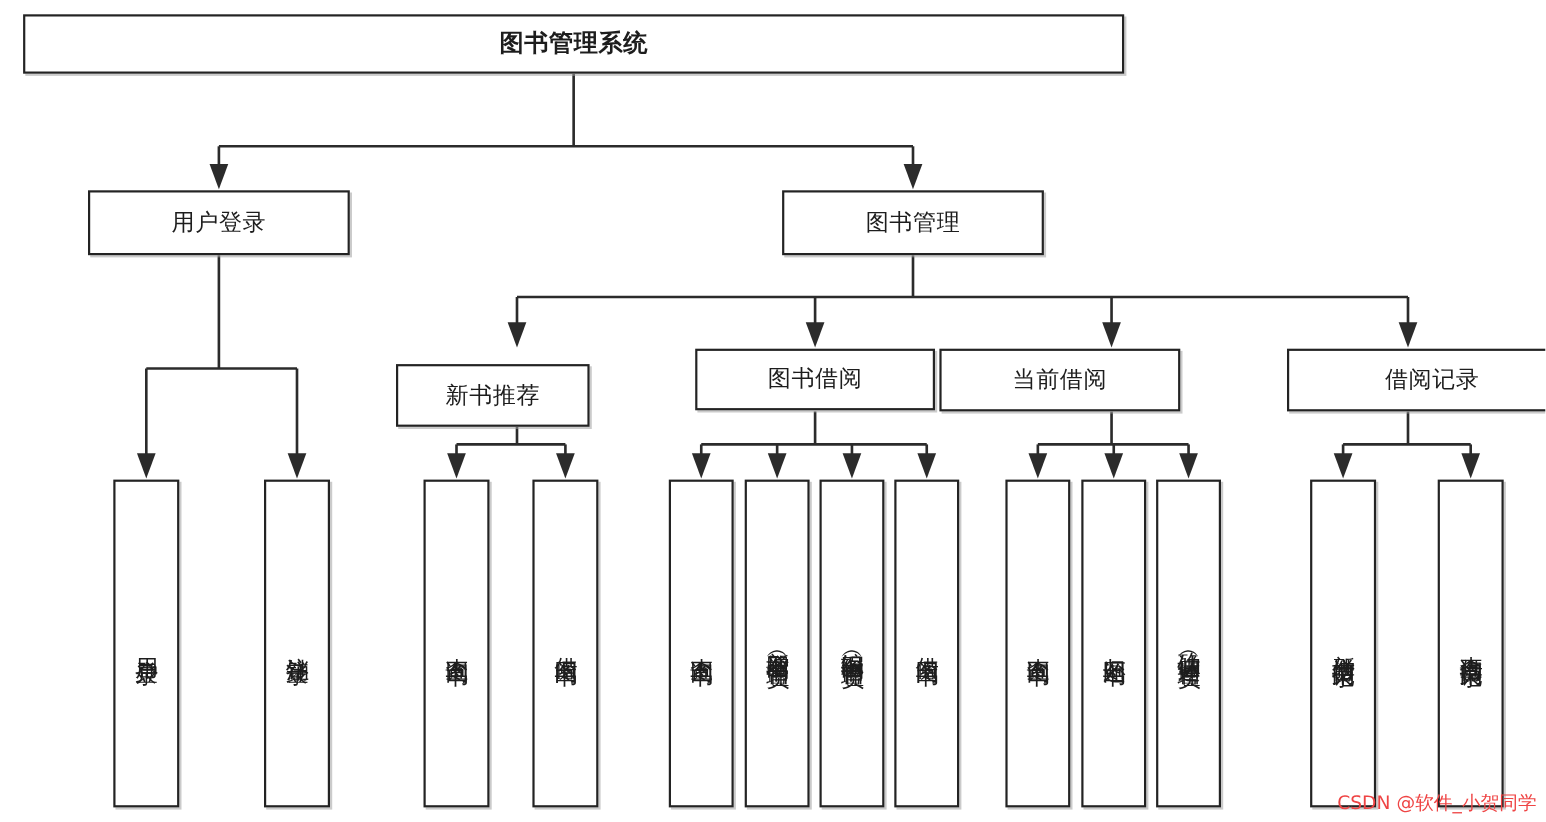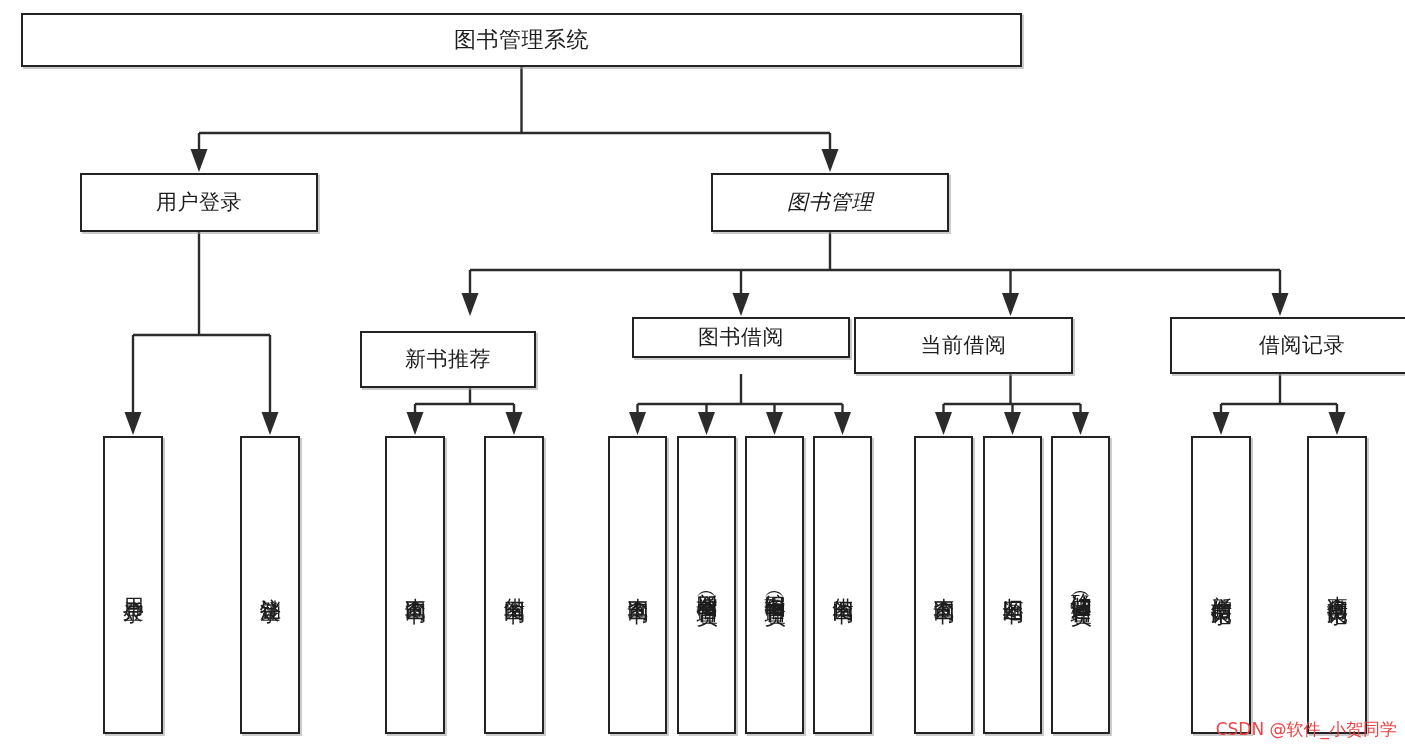--- a/index.html
+++ b/index.html
@@ -37,20 +37,21 @@
     line-height: 1.12;
     text-align: center;
     letter-spacing: 0.5px;
   }
   .node.horiz .label {
     font-size: 21px;
     writing-mode: horizontal-tb;
   }
   .node.root .label {
     font-size: 22px;
+    font-weight: bold;
   }
   .node.vert {
     align-items: center;
     justify-content: center;
   }
   .node.vert .label {
     writing-mode: vertical-rl;
     text-orientation: upright;
     font-size: 21px;
     letter-spacing: 2px;
@@ -126,27 +127,27 @@
       <line x1="1337" y1="404" x2="1337" y2="413" stroke="#2b2b2b" stroke-width="2.4"></line>
       <path d="M 1328.5 412 L 1345.5 412 L 1337 435 Z" fill="#2b2b2b"></path>
     </svg>
   <div id="nodes-layer">
       <div class="node horiz root" style="left: 21px; top: 13px; width: 1001px; height: 54px;">
         <span class="label">图书管理系统</span>
       </div>
       <div class="node horiz" style="left: 80px; top: 173px; width: 238px; height: 59px;">
         <span class="label">用户登录</span>
       </div>
-      <div class="node horiz" style="left: 711px; top: 173px; width: 238px; height: 59px; font-style: italic;">
+      <div class="node horiz" style="left: 711px; top: 173px; width: 238px; height: 59px;">
         <span class="label">图书管理</span>
       </div>
       <div class="node horiz" style="left: 360px; top: 331px; width: 176px; height: 57px;">
         <span class="label">新书推荐</span>
       </div>
-      <div class="node horiz" style="left: 632px; top: 317px; width: 218px; height: 41px;">
+      <div class="node horiz" style="left: 632px; top: 317px; width: 218px; height: 56px;">
         <span class="label">图书借阅</span>
       </div>
       <div class="node horiz" style="left: 854px; top: 317px; width: 219px; height: 57px;">
         <span class="label">当前借阅</span>
       </div>
       <div class="node horiz" style="left: 1170px; top: 317px; width: 264px; height: 57px;">
         <span class="label">借阅记录</span>
       </div>
       <div class="node vert" style="left: 103px; top: 436px; width: 60px; height: 298px;">
         <span class="label">用户登录</span>

